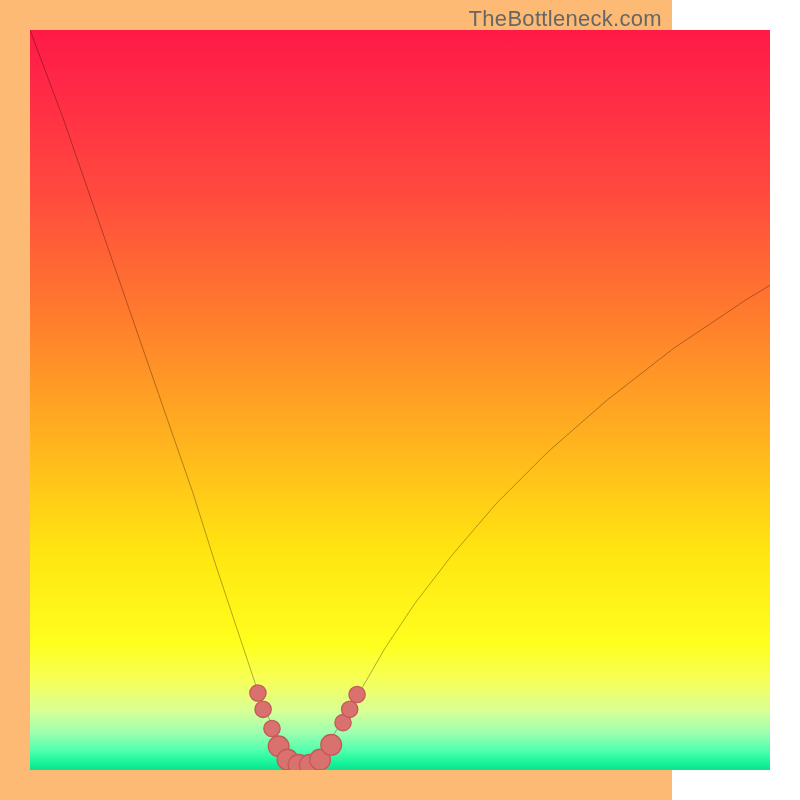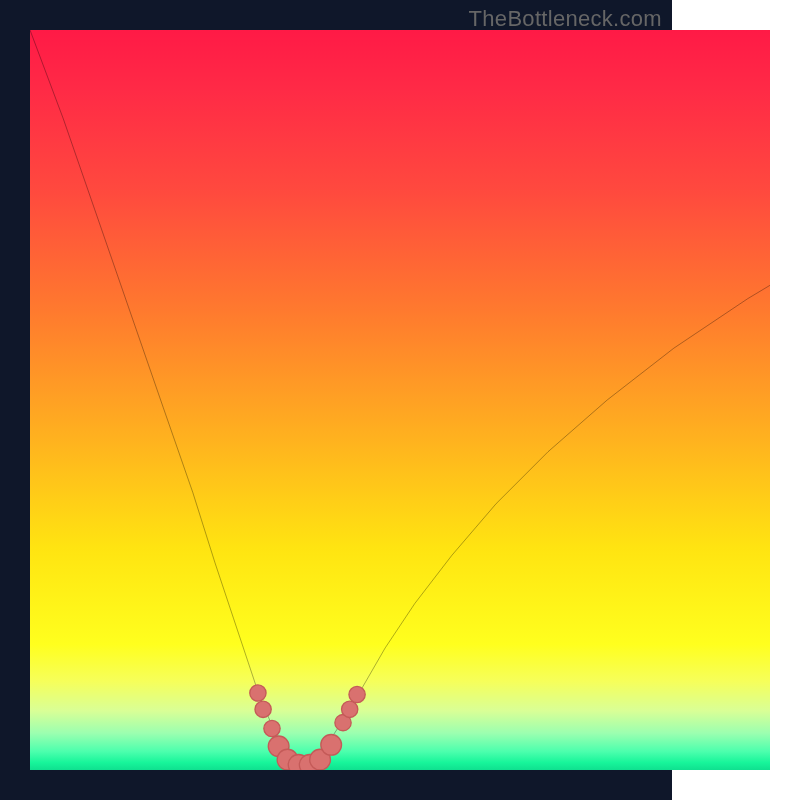--- a/index.html
+++ b/index.html
@@ -6,21 +6,21 @@
     margin: 0;
     padding: 0;
     width: 800px;
     height: 800px;
     overflow: hidden;
     font-family: Arial, Helvetica, sans-serif;
   }
   .frame {
     width: 672px;
     height: 800px;
-    background: #0f172a;
+    background: #fdba74;
     position: relative;
     box-sizing: border-box;
   }
   .plot {
     position: absolute;
     left: 30px;
     top: 30px;
     width: 740px;
     height: 740px;
     overflow: hidden;

